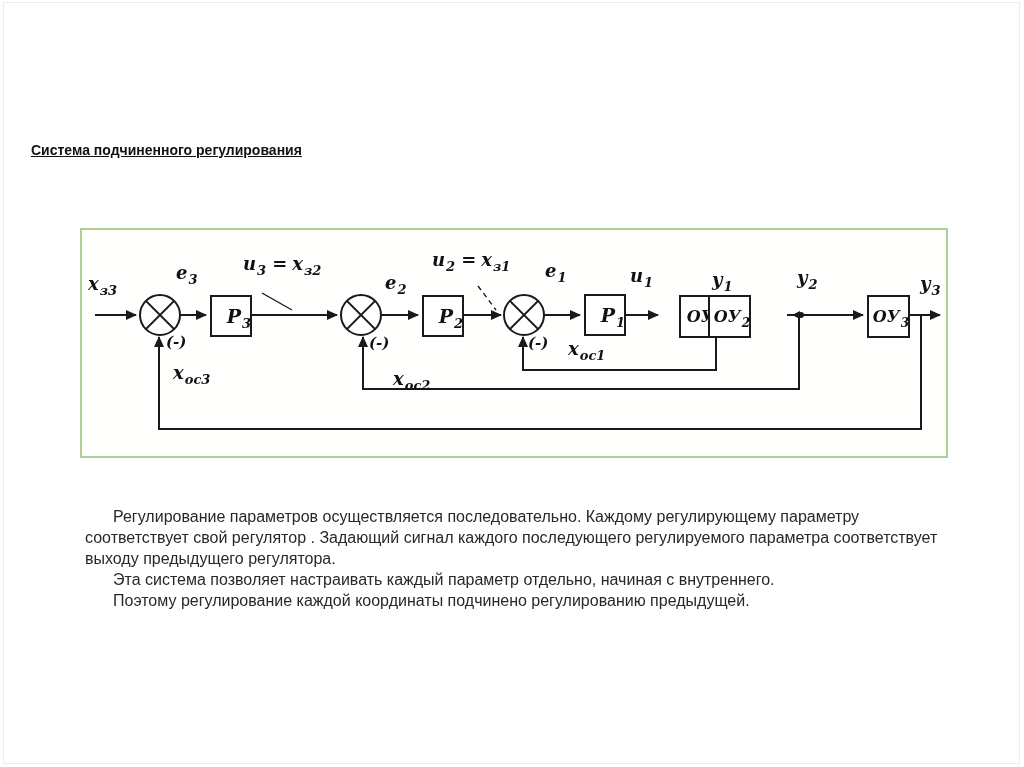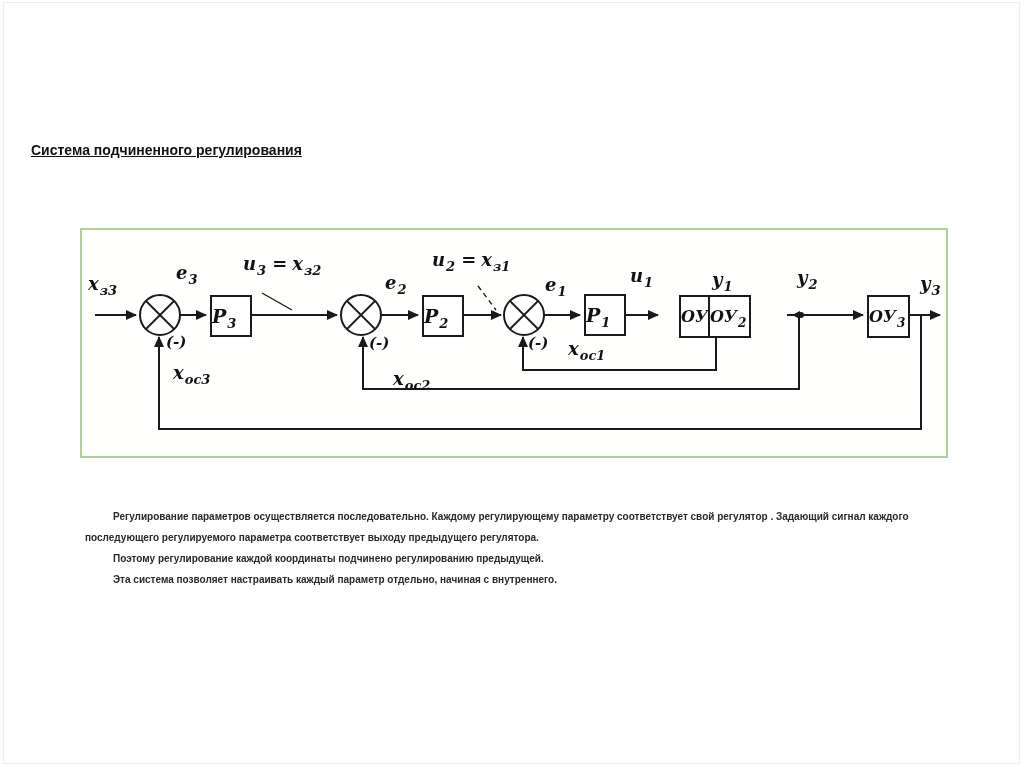--- a/index.html
+++ b/index.html
@@ -8,35 +8,35 @@
   .page-border{position:absolute;left:3px;top:2px;right:4px;bottom:3px;
         border:1px solid #ededed;pointer-events:none;}
   .title{position:absolute;left:0;top:142px;width:1006px;
         font-size:14px;font-weight:bold;color:#111;text-decoration:underline;padding-left:31px;}
   
   .diagram{position:absolute;left:80px;top:228px;width:864px;height:226px;
         border:2px solid #aecf96;background:#fffffe;}
   .diagram svg{position:absolute;left:0;top:0;}
   
   .blk{position:absolute;background:#fff;border:2px solid #1a1a1a;
-        display:flex;align-items:center;justify-content:flex-start;
+        display:flex;align-items:center;justify-content:flex-end;
         font-family:"DejaVu Serif",serif;font-style:italic;font-weight:bold;
         font-size:19px;color:#111;}
   .blk.ou{font-size:16px;}
   .blk sub,.lbl sub{font-size:13px;line-height:1;vertical-align:baseline;
         position:relative;top:5px;left:1px;}
   .blk.ou sub{font-size:12px;top:5px;}
   
   .lbl{position:absolute;font-family:"DejaVu Serif",serif;font-style:italic;
         font-weight:bold;font-size:18px;color:#111;white-space:nowrap;line-height:1;}
   .lbl .eq{margin:0 5px 0 7px;font-style:normal;}
   .lbl.minus{font-size:15px;}
   
   .bodytext{position:absolute;left:85px;top:506px;width:874px;color:#282828;}
-  .bodytext p{margin:0;font-size:10px;line-height:21px;text-indent:28px;font-weight:bold;}
+  .bodytext p{margin:0;font-size:16px;line-height:21px;text-indent:28px;}
 </style>
 </head>
 <body>
 
 <div class="page">
   <div class="page-border"></div>
 
   <div class="title">Система подчиненного регулирования</div>
 
   <div class="diagram">
@@ -111,33 +111,33 @@
     </div>
     <div class="blk ou" style="left:785px;top:65px;width:39px;height:39px">
       <span><span>ОУ</span><sub>3</sub></span>
     </div>
 
     <div class="lbl" style="left:6px;top:45px"><span>x</span><sub>з3</sub></div>
     <div class="lbl" style="left:94px;top:34px"><span>e</span><sub>3</sub></div>
     <div class="lbl" style="left:161px;top:25px"><span>u</span><sub>3</sub><span class="eq">=</span><span>x</span><sub>з2</sub></div>
     <div class="lbl" style="left:303px;top:44px"><span>e</span><sub>2</sub></div>
     <div class="lbl" style="left:350px;top:21px"><span>u</span><sub>2</sub><span class="eq">=</span><span>x</span><sub>з1</sub></div>
-    <div class="lbl" style="left:463px;top:46px"><span>e</span><sub>1</sub></div>
+    <div class="lbl" style="left:463px;top:32px"><span>e</span><sub>1</sub></div>
     <div class="lbl" style="left:548px;top:37px"><span>u</span><sub>1</sub></div>
     <div class="lbl" style="left:630px;top:41px"><span>y</span><sub>1</sub></div>
     <div class="lbl" style="left:715px;top:39px"><span>y</span><sub>2</sub></div>
     <div class="lbl" style="left:838px;top:45px"><span>y</span><sub>3</sub></div>
 
     <div class="lbl minus" style="left:84px;top:105px">(-)</div>
     <div class="lbl minus" style="left:287px;top:106px">(-)</div>
     <div class="lbl minus" style="left:446px;top:106px">(-)</div>
 
     <div class="lbl" style="left:91px;top:134px"><span>x</span><sub>ос3</sub></div>
     <div class="lbl" style="left:311px;top:140px"><span>x</span><sub>ос2</sub></div>
     <div class="lbl" style="left:486px;top:110px"><span>x</span><sub>ос1</sub></div>
   </div>
 
   <div class="bodytext">
     <p>Регулирование параметров осуществляется последовательно. Каждому регулирующему параметру соответствует свой регулятор . Задающий сигнал каждого последующего регулируемого параметра соответствует выходу предыдущего регулятора.</p>
+    <p>Эта система позволяет настраивать каждый параметр отдельно, начиная с внутреннего.</p>
     <p>Поэтому регулирование каждой координаты подчинено регулированию предыдущей.</p>
-    <p>Эта система позволяет настраивать каждый параметр отдельно, начиная с внутреннего.</p>
   </div>
 </div>
 
 </body></html>

